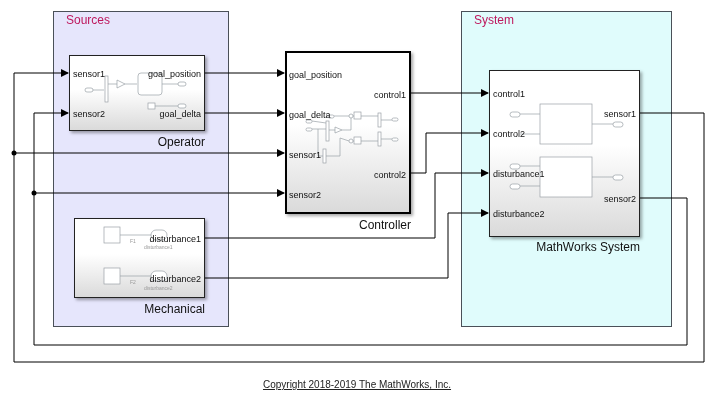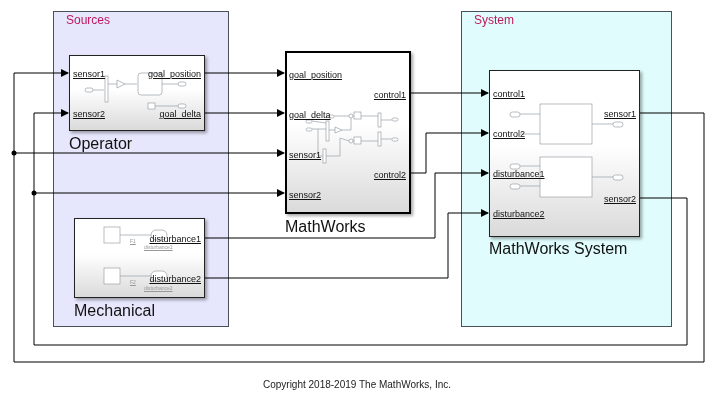--- a/index.html
+++ b/index.html
@@ -1,25 +1,25 @@
 <!DOCTYPE html>
 <html><head>
 <meta charset="utf-8">
 <style>
   html, body { margin:0; padding:0; background:#ffffff; }
   body { width:714px; height:405px; position:relative; overflow:hidden; font-family:"Liberation Sans", sans-serif; }
   .area { position:absolute; border:1px solid #4a5058; box-sizing:border-box; }
   .area-title { position:absolute; left:12px; top:1px; font-size:12px; color:#be185d; }
   .block { position:absolute; box-sizing:border-box; border:1px solid #222; background:linear-gradient(#ffffff 0%, #ffffff 45%, #dadada 100%); box-shadow:2px 2px 3px rgba(0,0,0,0.35); }
   .block.thick { border:2px solid #000; }
-  .block-name { position:absolute; font-size:16px; color:#111; text-align:left; white-space:nowrap; }
-  .port { position:absolute; font-size:9px; color:#111; white-space:nowrap; line-height:10px;text-decoration:underline; }
+  .block-name { position:absolute; font-size:12px; color:#111; text-align:right; white-space:nowrap; }
+  .port { position:absolute; font-size:9px; color:#111; white-space:nowrap; line-height:10px; }
   .port.right { text-align:right; }
   svg.wires { position:absolute; left:0; top:0; width:714px; height:405px; pointer-events:none; }
-  .copyright { position:absolute; left:0; width:714px; top:379px; text-align:center; font-size:10px; color:#222; }
+  .copyright { position:absolute; left:0; width:714px; top:379px; text-align:center; font-size:10px; color:#222;text-decoration:underline; }
   .inner { stroke:#9aa0a6; fill:none; stroke-width:0.7; }
   .inner-fill { stroke:#9aa0a6; fill:#fff; stroke-width:0.7; }
 </style>
 </head>
 <body>
 
 <div class="area" style="left:53px;top:11px;width:176px;height:316px;background:#e6e6fc;">
   <span class="area-title">Sources</span>
 </div>
 <div class="area" style="left:461px;top:11px;width:211px;height:316px;background:#e0fcfc;">
@@ -100,21 +100,21 @@
     <line class="inner" x1="55" y1="77" x2="64" y2="77"></line>
     <line class="inner" x1="64" y1="77" x2="64" y2="65"></line>
   </svg>
   <span class="port" style="left:2px;top:17px;">goal_position</span>
   <span class="port" style="left:2px;top:57px;">goal_delta</span>
   <span class="port" style="left:2px;top:97px;">sensor1</span>
   <span class="port" style="left:2px;top:137px;">sensor2</span>
   <span class="port right" style="right:3px;top:37px;">control1</span>
   <span class="port right" style="right:3px;top:117px;">control2</span>
 </div>
-<div class="block-name" style="left:285px;width:126px;top:218px;">MathWorks</div>
+<div class="block-name" style="left:285px;width:126px;top:218px;">Controller</div>
 
 <div class="block" style="left:489px;top:70px;width:151px;height:167px;">
   <svg style="position:absolute;left:0;top:0;" width="151" height="167">
     <rect class="inner-fill" x="50" y="33" width="52" height="40"></rect>
     <rect class="inner-fill" x="50" y="86" width="52" height="40"></rect>
     <rect class="inner-fill" x="20" y="41" width="10" height="5" rx="2.5"></rect>
     <line class="inner" x1="30" y1="43" x2="50" y2="43"></line>
     <line class="inner" x1="30" y1="63" x2="50" y2="63"></line>
     <line class="inner" x1="102" y1="53" x2="123" y2="53"></line>
     <rect class="inner-fill" x="123" y="51" width="10" height="5" rx="2.5"></rect>

